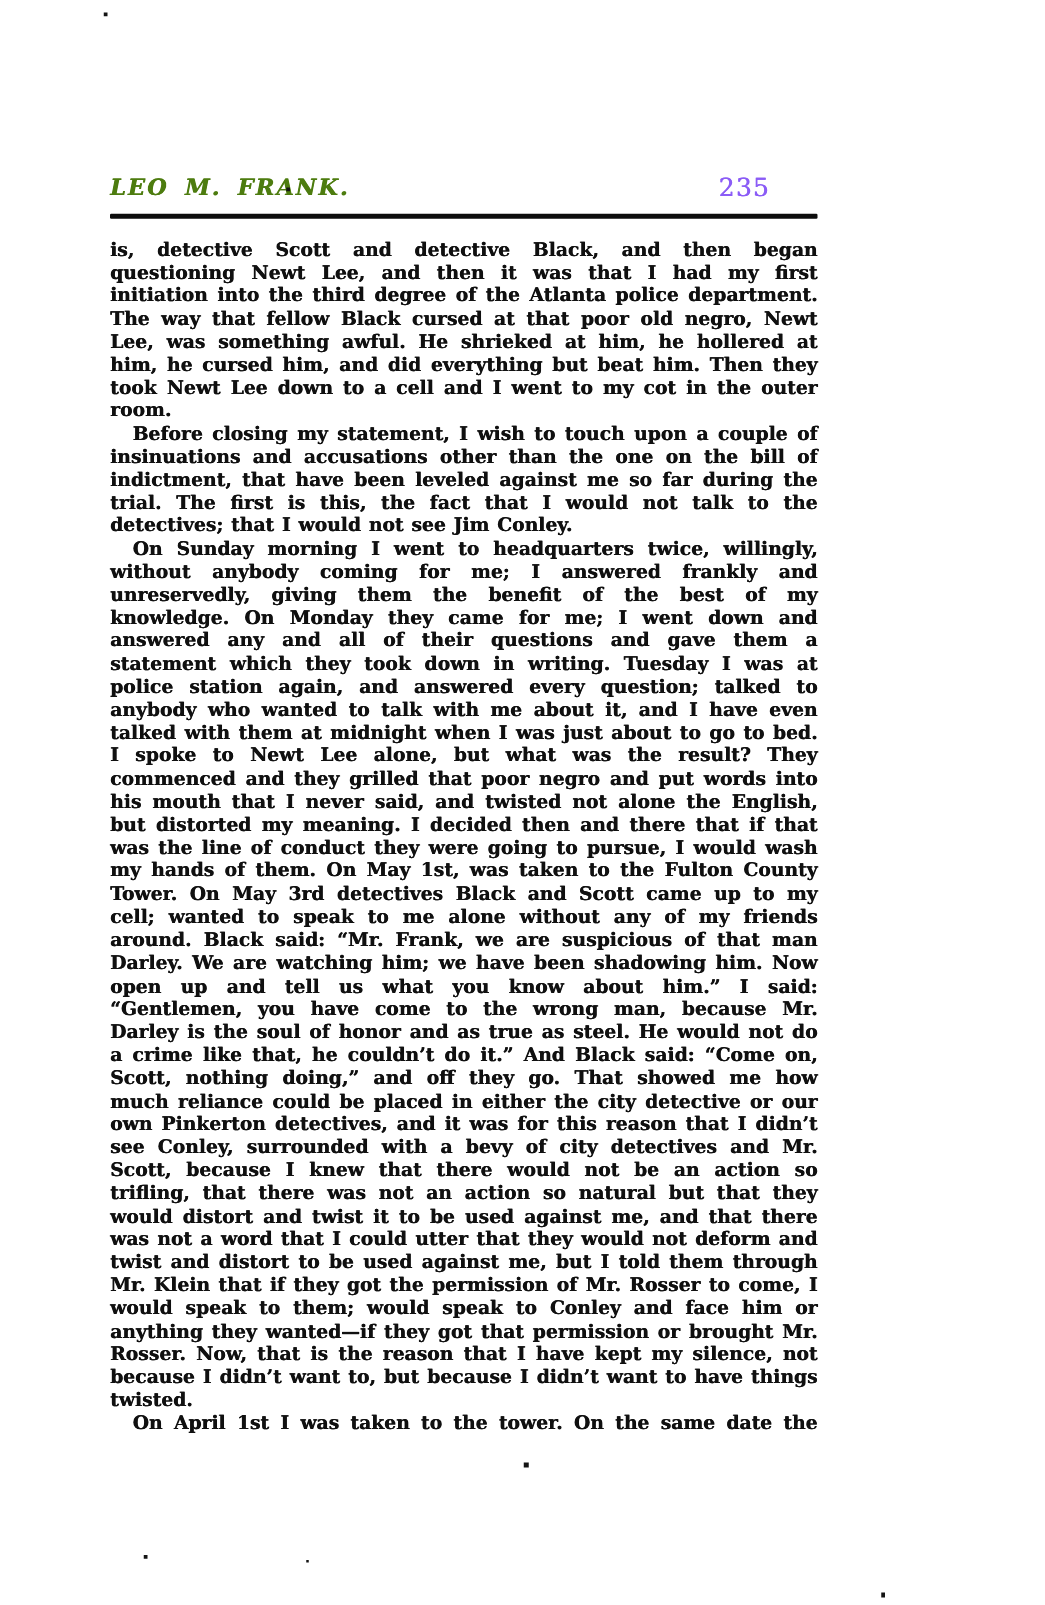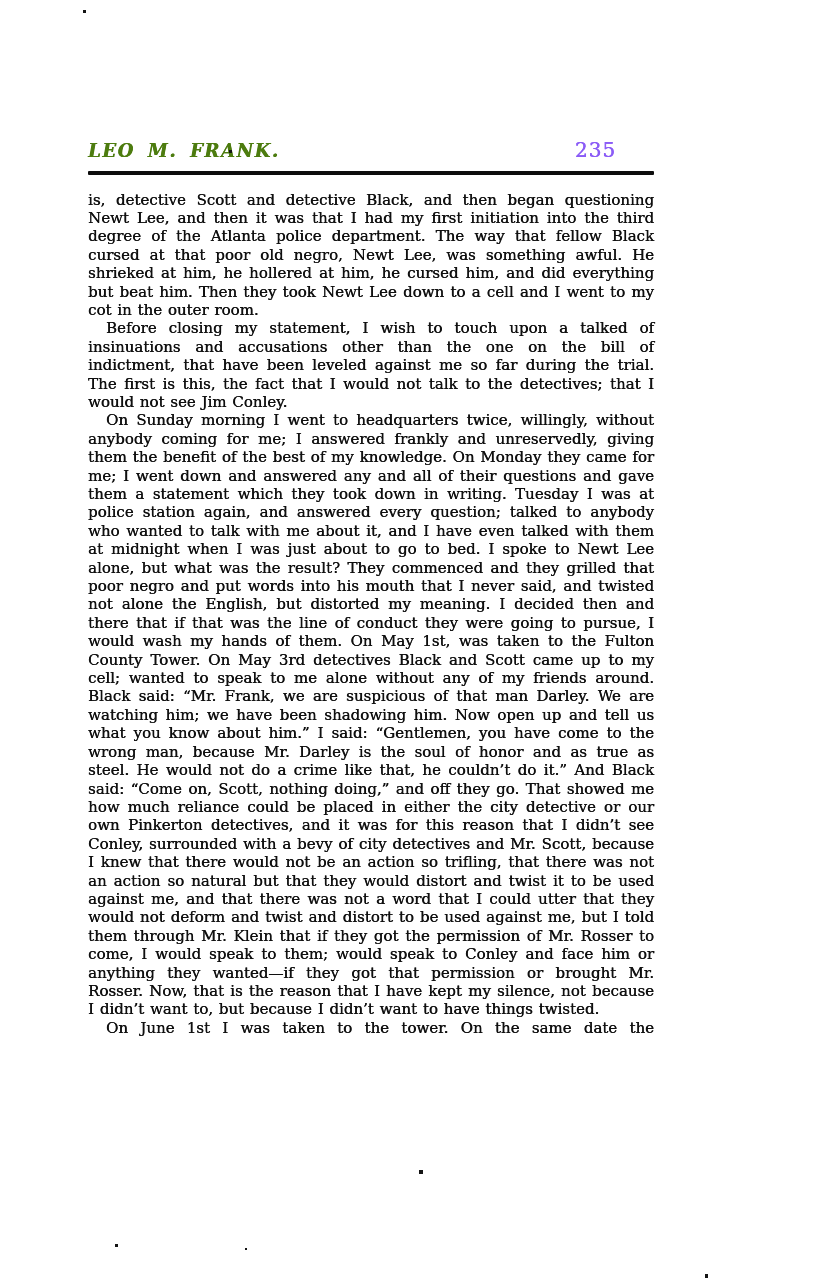--- a/index.html
+++ b/index.html
@@ -55,20 +55,21 @@
     font-size: 15px;
     line-height: 18.4px;
     text-align: justify;
     color: #101010;
     text-shadow: 0.35px 0 0 currentColor;
     word-spacing: 1px;
   }
   .body-text p {
     margin: 0;
     padding: 0;
+    font-weight: bold;
   }
   .body-text p.indent { text-indent: 18px; }
   .body-text p.justify-last { text-align-last: justify; }
   .speck {
     position: absolute;
     background: #141414;
     width: 3px; height: 3px;
   }
 </style>
 </head>
@@ -80,23 +81,23 @@
 
     <div class="header-row">
       <div class="running-title">LEO M. FRANK.</div>
       <div class="page-number">235</div>
     </div>
 
     <div class="header-rule"></div>
 
     <div class="body-text">
       <p>is, detective Scott and detective Black, and then began questioning Newt Lee, and then it was that I had my first initiation into the third degree of the Atlanta police department. The way that fellow Black cursed at that poor old negro, Newt Lee, was something awful. He shrieked at him, he hollered at him, he cursed him, and did everything but beat him. Then they took Newt Lee down to a cell and I went to my cot in the outer room.</p>
-      <p class="indent">Before closing my statement, I wish to touch upon a talked of insinuations and accusations other than the one on the bill of indictment, that have been leveled against me so far during the trial. The first is this, the fact that I would not talk to the detectives; that I would not see Jim Conley.</p>
+      <p class="indent">Before closing my statement, I wish to touch upon a couple of insinuations and accusations other than the one on the bill of indictment, that have been leveled against me so far during the trial. The first is this, the fact that I would not talk to the detectives; that I would not see Jim Conley.</p>
       <p class="indent">On Sunday morning I went to headquarters twice, willingly, without anybody coming for me; I answered frankly and unreservedly, giving them the benefit of the best of my knowledge. On Monday they came for me; I went down and answered any and all of their questions and gave them a statement which they took down in writing. Tuesday I was at police station again, and answered every question; talked to anybody who wanted to talk with me about it, and I have even talked with them at midnight when I was just about to go to bed. I spoke to Newt Lee alone, but what was the result? They commenced and they grilled that poor negro and put words into his mouth that I never said, and twisted not alone the English, but distorted my meaning. I decided then and there that if that was the line of conduct they were going to pursue, I would wash my hands of them. On May 1st, was taken to the Fulton County Tower. On May 3rd detectives Black and Scott came up to my cell; wanted to speak to me alone without any of my friends around. Black said: “Mr. Frank, we are suspicious of that man Darley. We are watching him; we have been shadowing him. Now open up and tell us what you know about him.” I said: “Gentlemen, you have come to the wrong man, because Mr. Darley is the soul of honor and as true as steel. He would not do a crime like that, he couldn’t do it.” And Black said: “Come on, Scott, nothing doing,” and off they go. That showed me how much reliance could be placed in either the city detective or our own Pinkerton detectives, and it was for this reason that I didn’t see Conley, surrounded with a bevy of city detectives and Mr. Scott, because I knew that there would not be an action so trifling, that there was not an action so natural but that they would distort and twist it to be used against me, and that there was not a word that I could utter that they would not deform and twist and distort to be used against me, but I told them through Mr. Klein that if they got the permission of Mr. Rosser to come, I would speak to them; would speak to Conley and face him or anything they wanted—if they got that permission or brought Mr. Rosser. Now, that is the reason that I have kept my silence, not because I didn’t want to, but because I didn’t want to have things twisted.</p>
-      <p class="indent justify-last">On June 1st I was taken to the tower. On the same date the</p>
+      <p class="indent justify-last">On April 1st I was taken to the tower. On the same date the</p>
     </div>
 
   </div>
 
   <div class="speck" style="left:83px;  top:10px;  width:3px; height:3px;"></div>
   <div class="speck" style="left:229px; top:150px; width:3px; height:3px;"></div>
   <div class="speck" style="left:419px; top:1170px; width:4px; height:4px;"></div>
   <div class="speck" style="left:115px; top:1244px; width:3px; height:3px;"></div>
   <div class="speck" style="left:245px; top:1248px; width:2px; height:2px;"></div>
   <div class="speck" style="left:705px; top:1274px; width:3px; height:4px;"></div>

